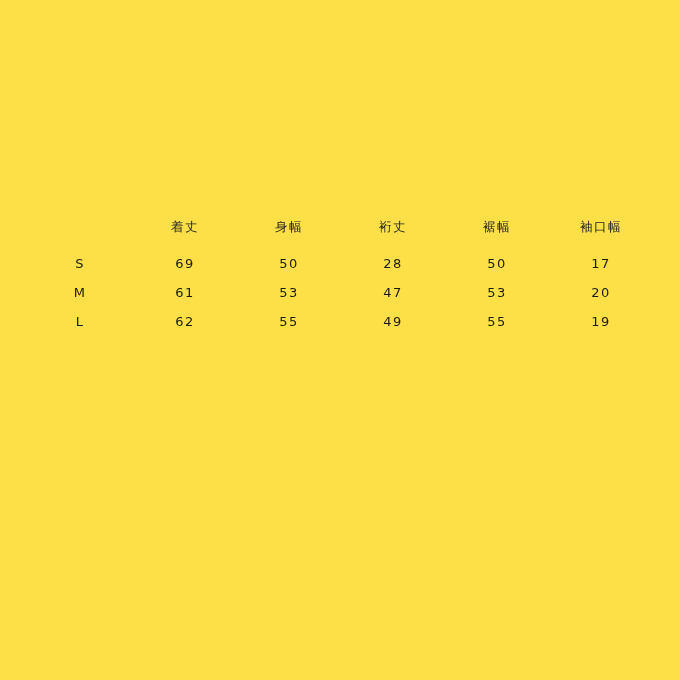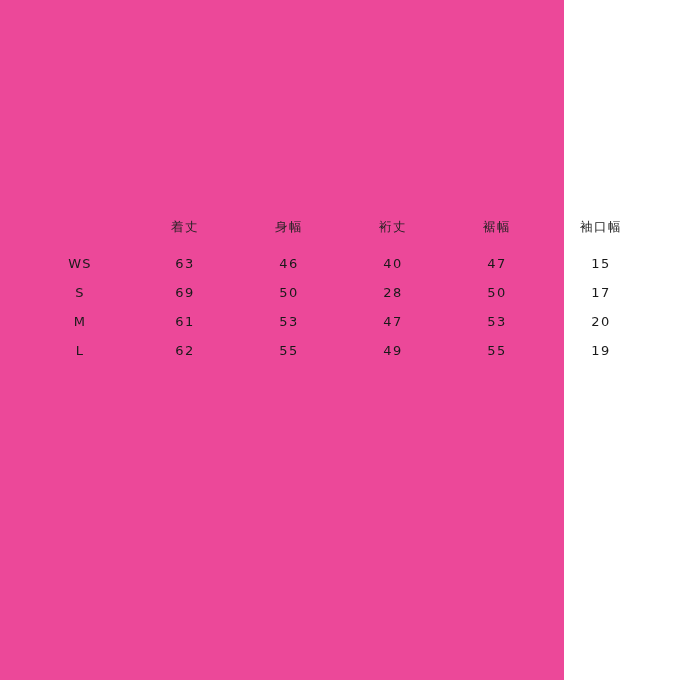--- a/index.html
+++ b/index.html
@@ -9,23 +9,23 @@
   body {
     width: 680px;
     height: 680px;
     background: #ffffff;
     font-family: "DejaVu Sans", sans-serif;
     color: #1a1a1a;
     overflow: hidden;
   }
   .page {
     position: relative;
-    width: 564px;
+    width: 680px;
     height: 680px;
-    background: #ec4899;
+    background: #fde047;
   }
   .size-table-wrap {
     position: absolute;
     left: 0;
     top: 205px;
     width: 680px;
   }
   table.size-table {
     border-collapse: collapse;
     table-layout: fixed;
@@ -92,28 +92,20 @@
           <th class="corner-head"></th>
           <th class="col-head">着丈</th>
           <th class="col-head">身幅</th>
           <th class="col-head">裄丈</th>
           <th class="col-head">裾幅</th>
           <th class="col-head">袖口幅</th>
         </tr>
       </thead>
       <tbody>
         <tr>
-          <td class="row-head">WS</td>
-          <td class="value">63</td>
-          <td class="value">46</td>
-          <td class="value">40</td>
-          <td class="value">47</td>
-          <td class="value">15</td>
-        </tr>
-        <tr>
           <td class="row-head">S</td>
           <td class="value">69</td>
           <td class="value">50</td>
           <td class="value">28</td>
           <td class="value">50</td>
           <td class="value">17</td>
         </tr>
         <tr>
           <td class="row-head">M</td>
           <td class="value">61</td>

